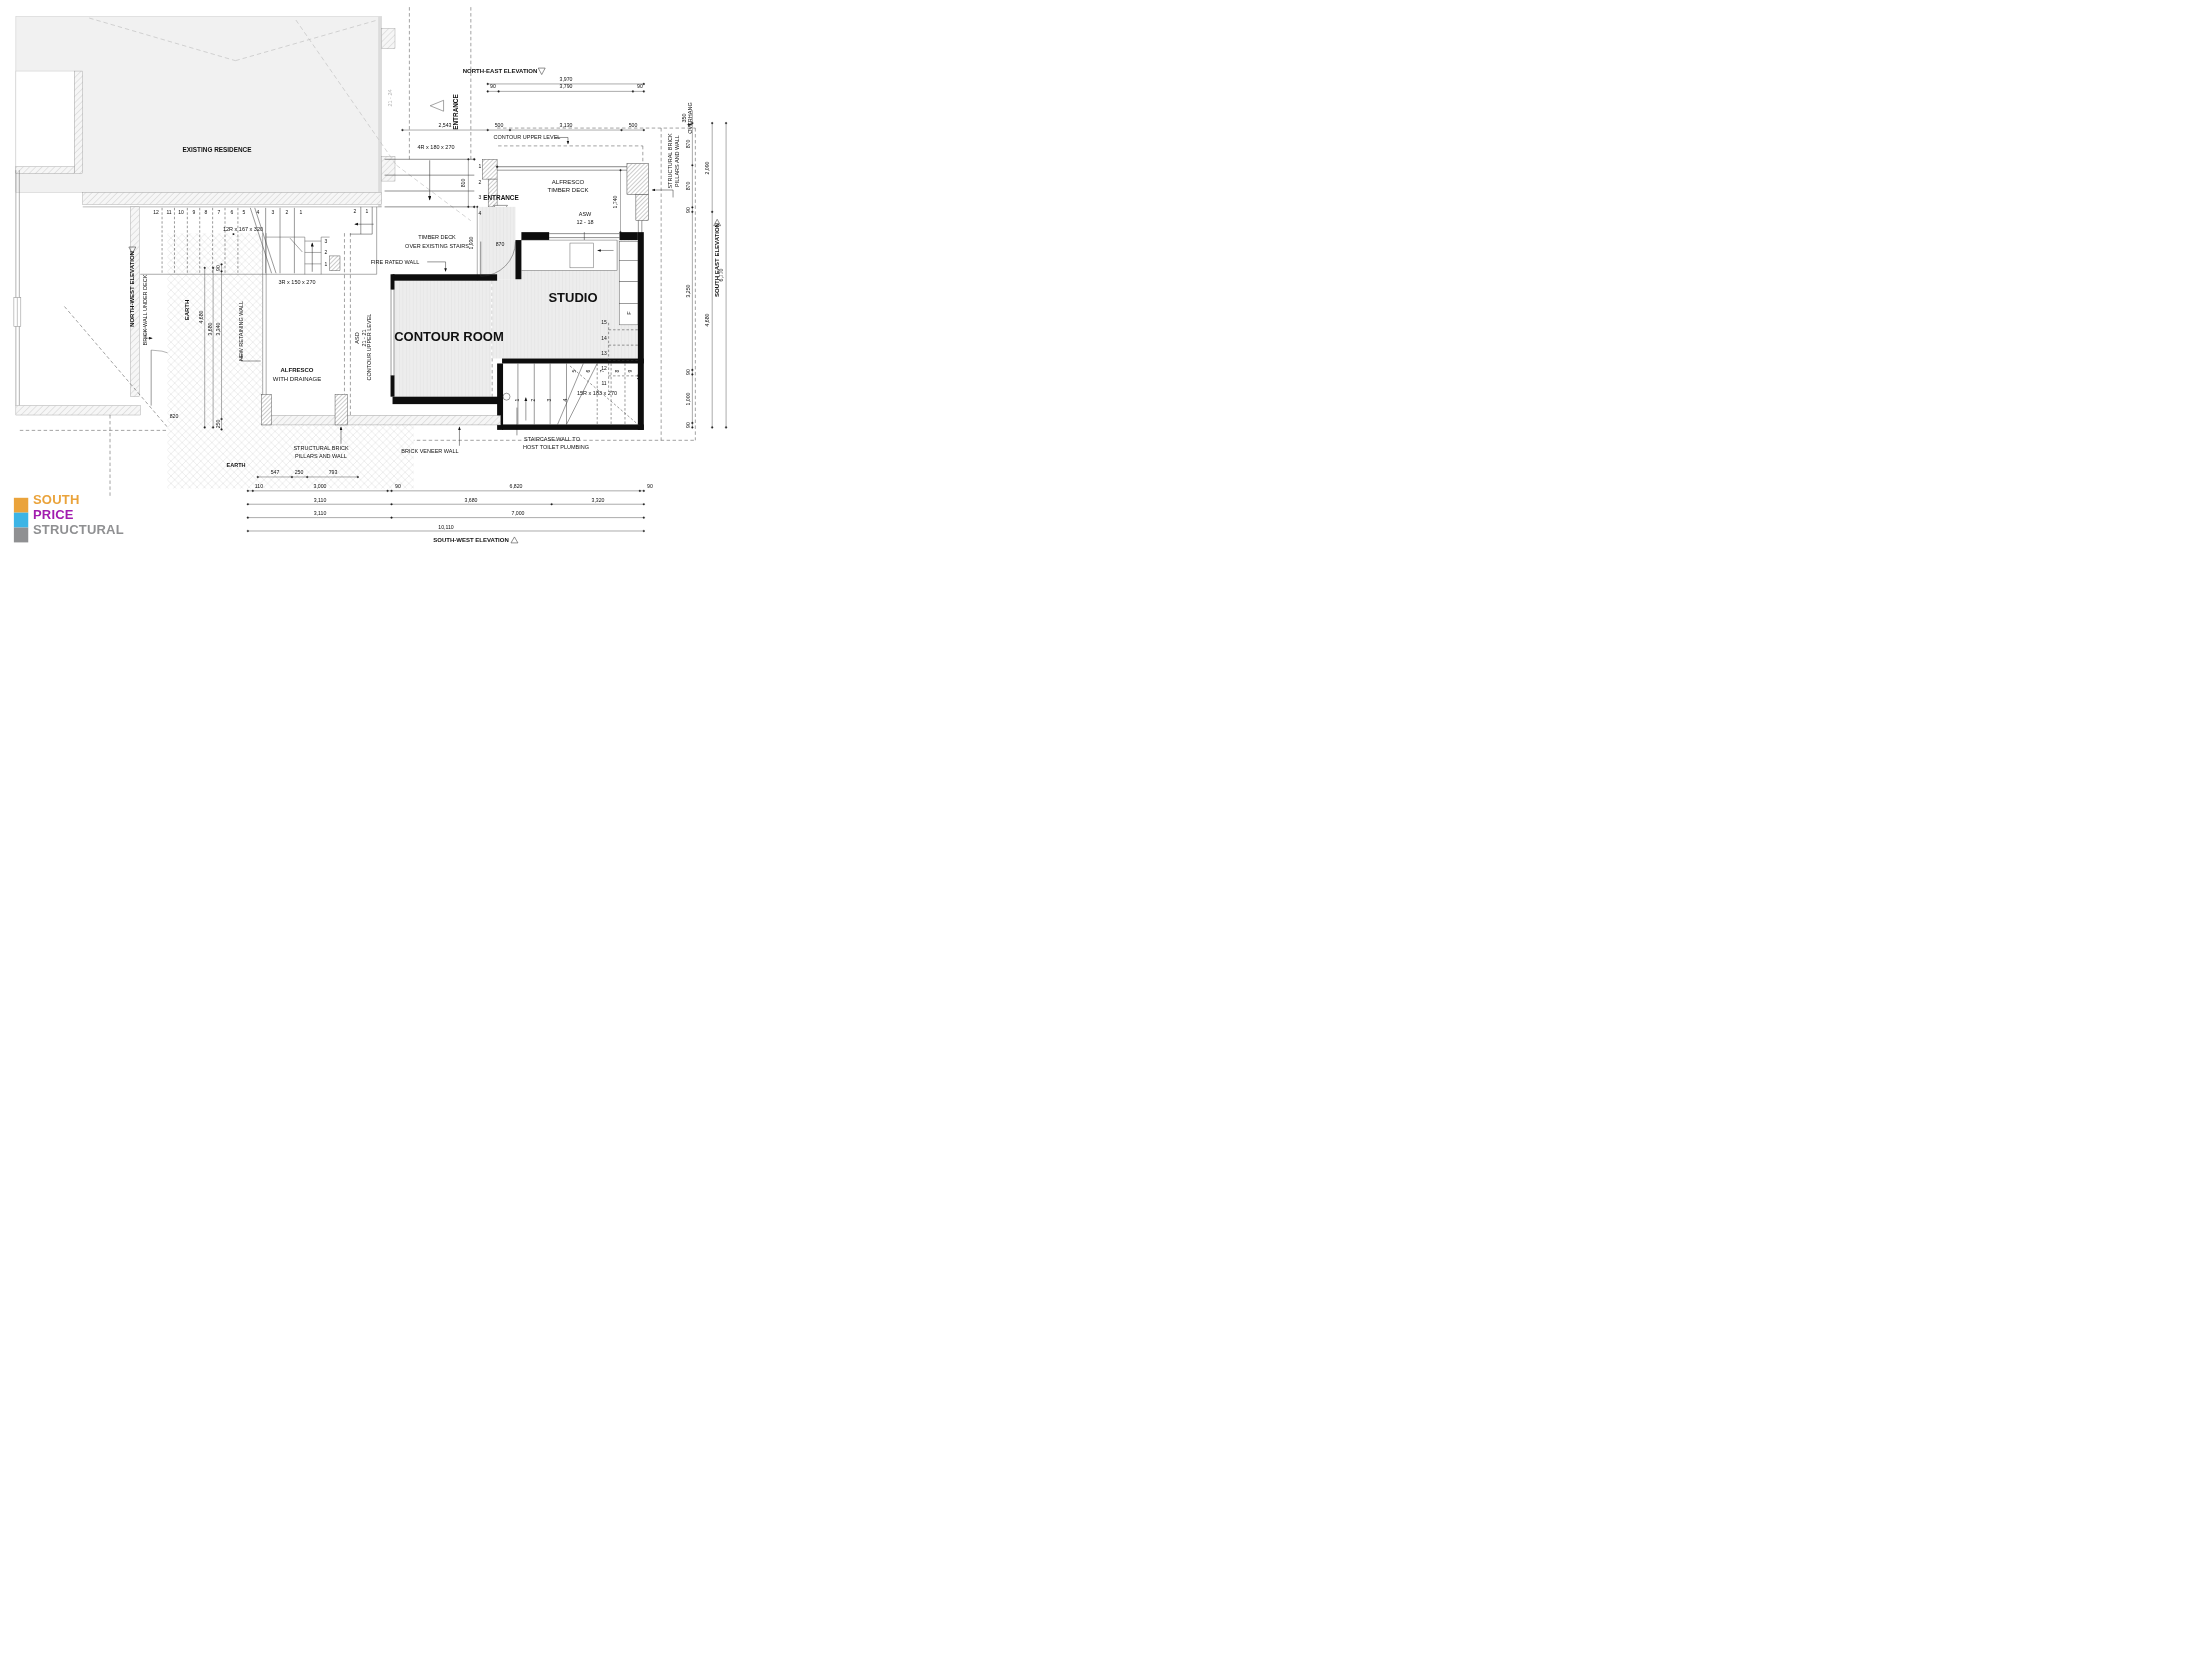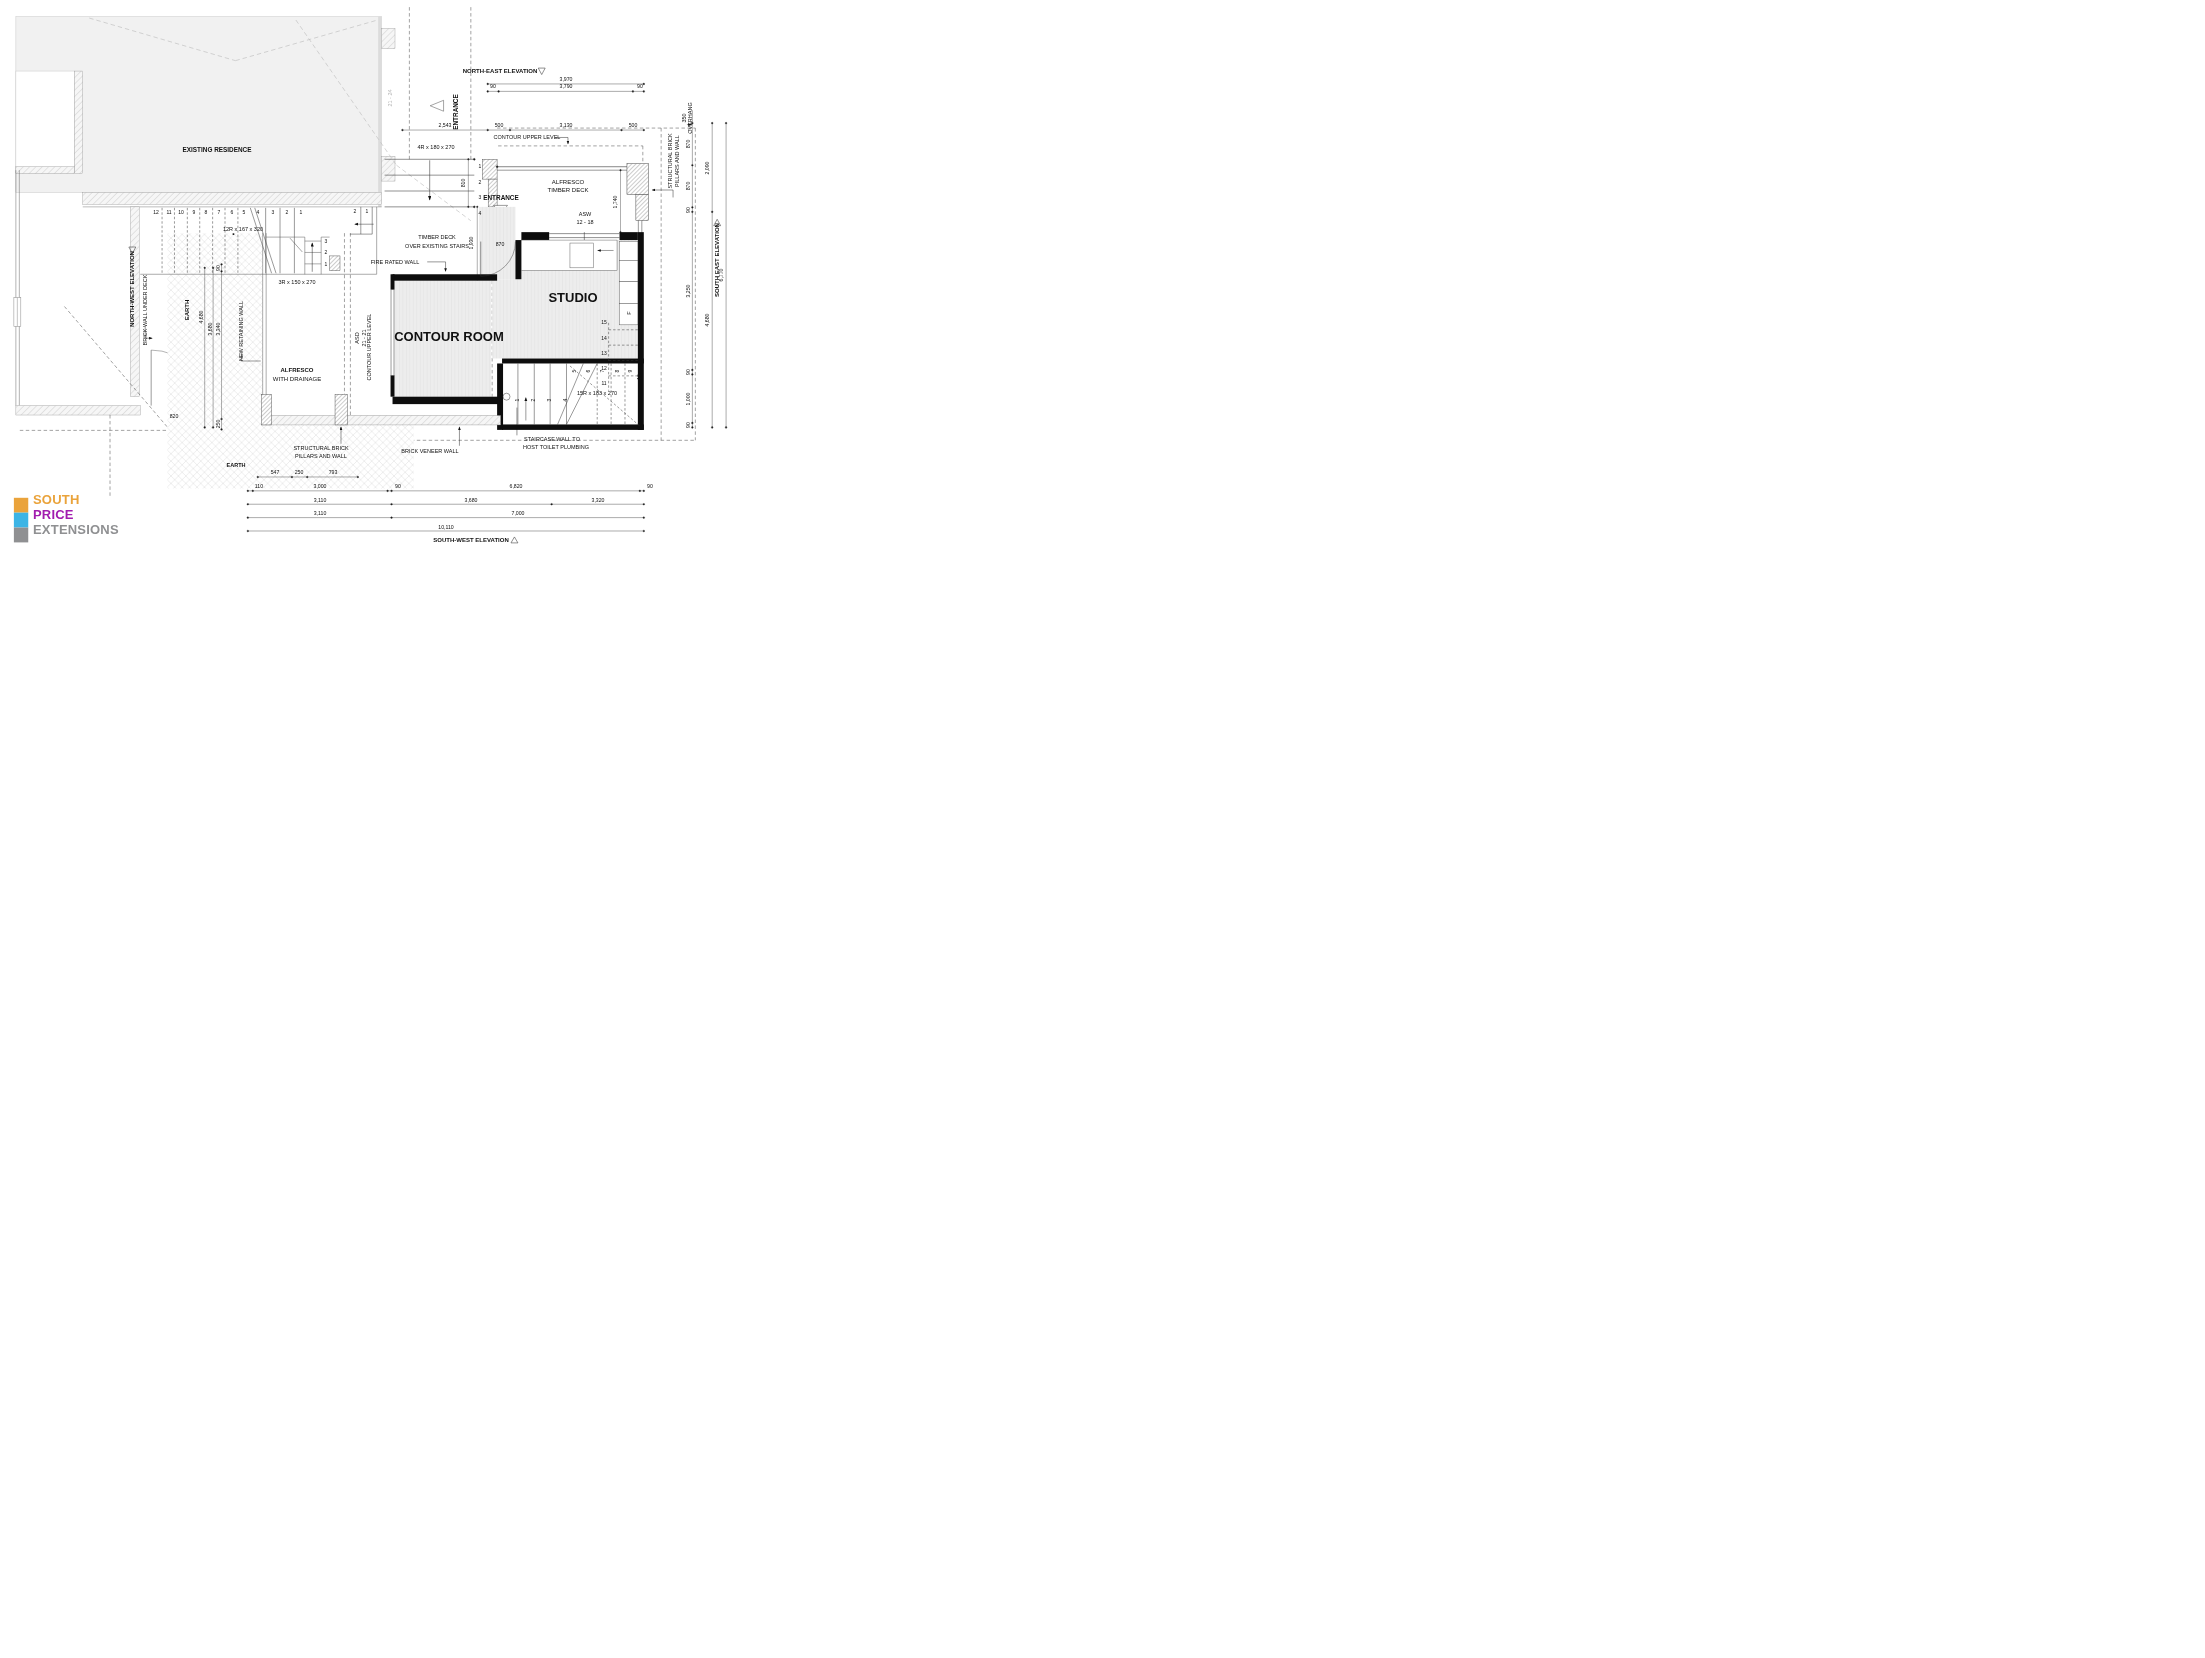--- a/index.html
+++ b/index.html
@@ -474,16 +474,16 @@
 <div class="lb t10 rot" style="left:566px;top:400px">4</div>
 <div class="lb t10 rot" style="left:575px;top:371px">5</div>
 <div class="lb t10 rot" style="left:589px;top:371px">6</div>
 <div class="lb t10 rot" style="left:603px;top:371px">7</div>
 <div class="lb t10 rot" style="left:618px;top:371px">8</div>
 <div class="lb t10 rot" style="left:631px;top:371px">9</div>
 <div class="lb t10 rot" style="left:640px;top:377px">10</div>
 
 <div class="logoline c-orange" style="top:492px">SOUTH</div>
 <div class="logoline c-blue" style="top:507px">PRICE</div>
-<div class="logoline c-gray" style="top:522px">EXTENSIONS</div>
+<div class="logoline c-gray" style="top:522px">STRUCTURAL</div>
 
 </div>
 
 
 </body></html>

